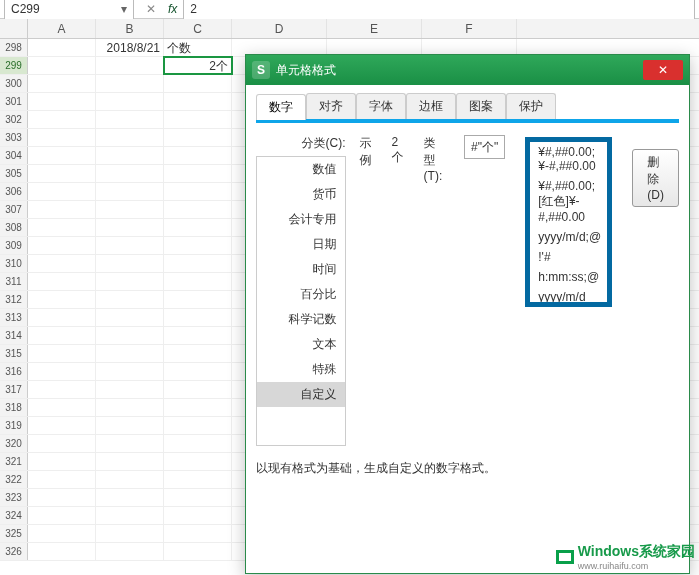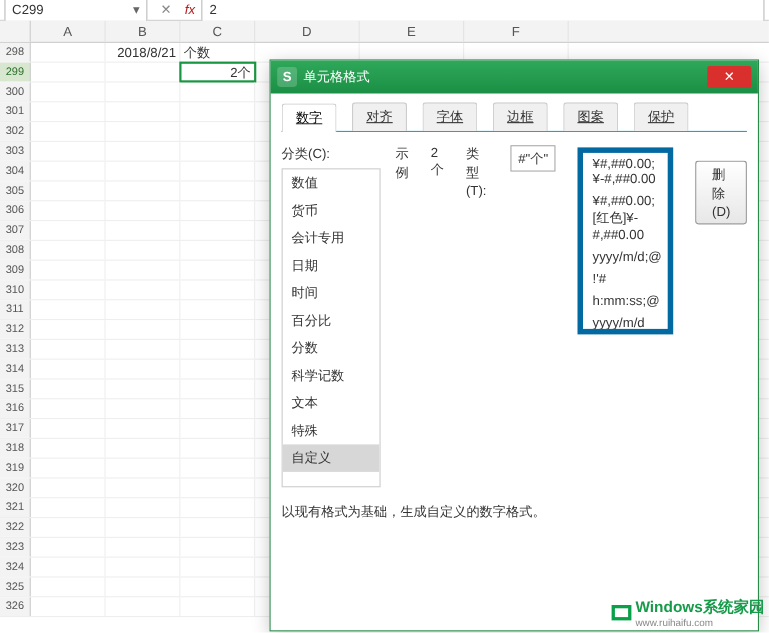--- a/index.html
+++ b/index.html
@@ -3,21 +3,21 @@
 <meta charset="utf-8">
 <style>
   * { box-sizing: border-box; margin:0; padding:0; }
   body { font-family: "Microsoft YaHei", Tahoma, Arial, sans-serif; font-size:12px; color:#333; background:#fff; width:699px; height:575px; overflow:hidden; position:relative; }
 
   
   .top-bar { display:flex; align-items:center; height:19px; border-bottom:1px solid #ccc; padding:2px 4px; gap:6px; }
   .namebox { width:130px; height:22px; border:1px solid #bbb; background:#fff; display:flex; align-items:center; padding:0 6px; }
   .namebox .dd { margin-left:auto; color:#666; }
   .fx-btn { width:22px; height:22px; display:flex; align-items:center; justify-content:center; color:#888; cursor:pointer; }
-  .fx-label { font-style:italic; color:#b91c1c; }
+  .fx-label { font-style:italic; color:#14532d; }
   .formula-input { flex:1; height:22px; border:1px solid #bbb; padding:0 6px; display:flex; align-items:center; background:#fff; }
 
   
   .sheet { position:relative; }
   .colheads { display:flex; height:20px; background:#f3f3f3; border-bottom:1px solid #ccc; }
   .rownum-gutter { width:28px; border-right:1px solid #ccc; background:#f3f3f3; }
   .colhead { width:68px; border-right:1px solid #e3e3e3; text-align:center; line-height:20px; color:#555; }
   .colhead.wide{ width:95px;}
   .rows { }
   .row { display:flex; height:18px; border-bottom:1px solid #eee; }
@@ -28,26 +28,26 @@
   .cell.left{ text-align:left;}
   .cell.selected{ outline:2px solid #1a9641; outline-offset:-1px; }
 
   
   .dialog { position:absolute; left:245px; top:54px; width:445px; height:520px; border:1px solid #2a8a4a; background:#fff; box-shadow:0 4px 16px rgba(0,0,0,.25); }
   .dlg-title { height:30px; background:linear-gradient(#2fa85a,#1a8f45); color:#fff; display:flex; align-items:center; padding:0 6px; gap:6px; }
   .dlg-title .logo { width:18px; height:18px; background:#fff3; border-radius:3px; display:flex; align-items:center; justify-content:center; font-weight:bold; color:#fff; }
   .dlg-title .close { margin-left:auto; width:40px; height:20px; background:#d9302e; color:#fff; display:flex; align-items:center; justify-content:center; border-radius:2px; cursor:pointer; }
   .dlg-body { padding:8px 10px 10px 10px; }
 
-  .tabs { display:flex; gap:14px; border-bottom:1px solid #0ea5e9;text-decoration:underline; }
+  .tabs { display:flex; gap:0; border-bottom:4px solid #0ea5e9; }
   .tab { padding:4px 12px; border:1px solid #ccc; border-bottom:none; background:#f0f0f0; border-radius:3px 3px 0 0; cursor:pointer; }
   .tab.active{ background:#fff; color:#000; position:relative; top:1px;}
 
   .pane { display:flex; gap:14px; margin-top:12px; }
-  .cat { width:130px; }
+  .cat { width:130px;text-align:right; }
   .cat-label, .lbl { margin-bottom:4px; }
   .list { border:1px solid #ccc; height:290px; overflow:auto; }
   .list .item { padding:4px 8px; cursor:pointer; }
   .list .item.sel { background:#d7d7d7; }
 
   .right { flex:1; display:flex; flex-direction:row; gap:20px; }
   .sample-box { height:40px; }
   .type-input { height:24px; border:1px solid #aaa; padding:0 6px; display:flex; align-items:center; background:#fff; }
   .fmt-list { border:5px solid #0369a1; height:170px; overflow-y:scroll; margin-top:2px; }
   .fmt-list .fmt { padding:3px 8px; cursor:pointer; }
@@ -371,21 +371,20 @@
     <div class="pane">
       <div class="cat">
         <div class="cat-label">分类(C):</div>
         <div class="list" id="cats">
             <div class="item">数值</div>
             <div class="item">货币</div>
             <div class="item">会计专用</div>
             <div class="item">日期</div>
             <div class="item">时间</div>
             <div class="item">百分比</div>
-            <div class="item">分数</div>
             <div class="item">科学记数</div>
             <div class="item">文本</div>
             <div class="item">特殊</div>
             <div class="item sel">自定义</div>
           </div>
       </div>
       <div class="right">
         <div class="lbl">示例</div>
         <div class="sample-box">2个</div>
         <div class="lbl">类型(T):</div>

